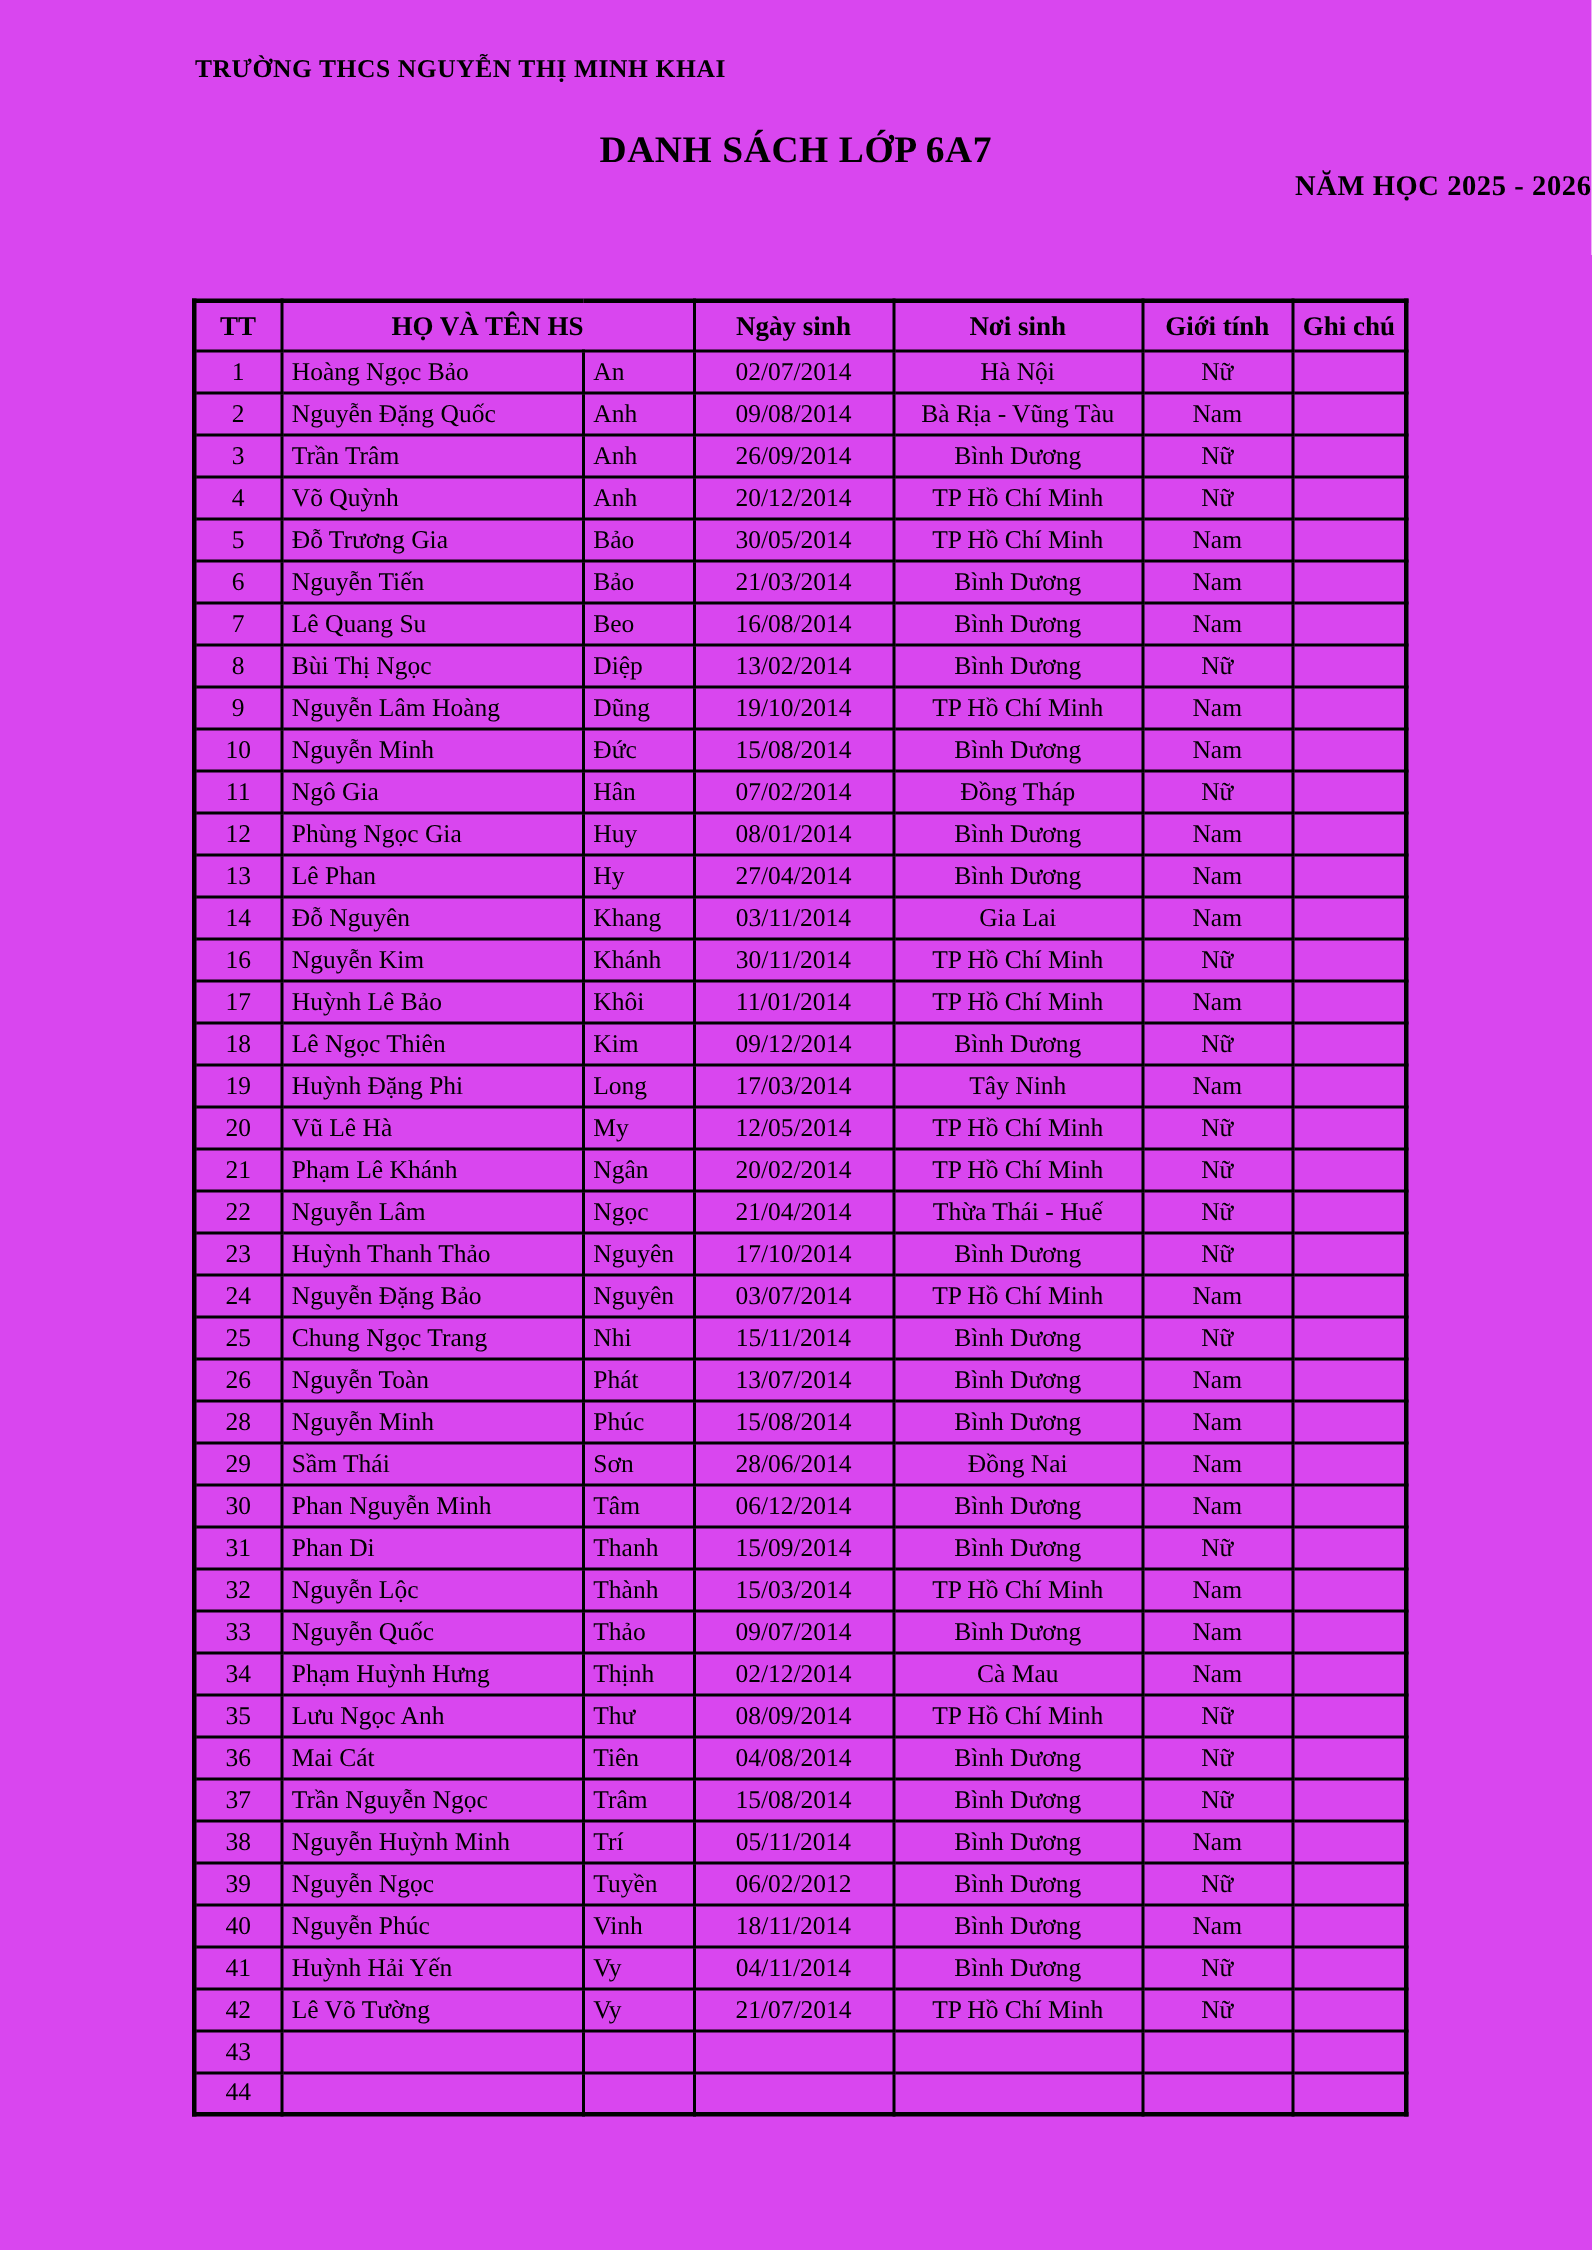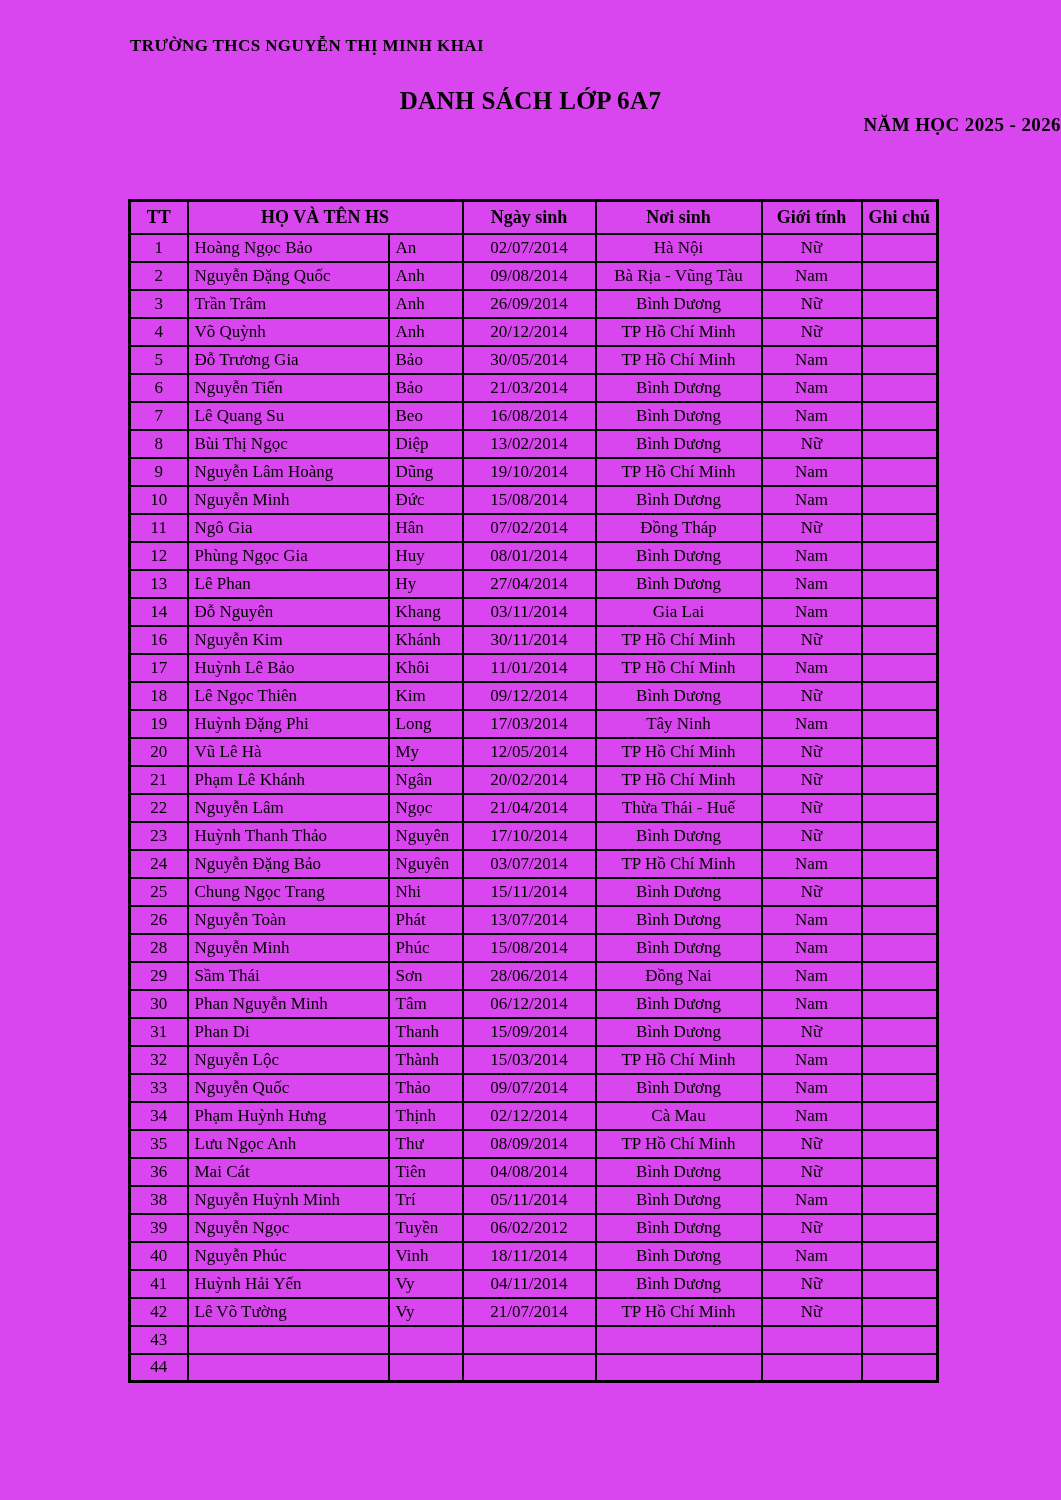--- a/index.html
+++ b/index.html
@@ -390,20 +390,29 @@
         <tr>
           <td class="c-tt">36</td>
           <td class="c-fam">Mai Cát</td>
           <td class="c-giv">Tiên</td>
           <td class="c-dob">04/08/2014</td>
           <td class="c-pob">Bình Dương</td>
           <td class="c-gen">Nữ</td>
           <td class="c-note"></td>
         </tr>
         <tr>
+          <td class="c-tt">37</td>
+          <td class="c-fam">Trần Nguyễn Ngọc</td>
+          <td class="c-giv">Trâm</td>
+          <td class="c-dob">15/08/2014</td>
+          <td class="c-pob">Bình Dương</td>
+          <td class="c-gen">Nữ</td>
+          <td class="c-note"></td>
+        </tr>
+        <tr>
           <td class="c-tt">38</td>
           <td class="c-fam">Nguyễn Huỳnh Minh</td>
           <td class="c-giv">Trí</td>
           <td class="c-dob">05/11/2014</td>
           <td class="c-pob">Bình Dương</td>
           <td class="c-gen">Nam</td>
           <td class="c-note"></td>
         </tr>
         <tr>
           <td class="c-tt">39</td>

